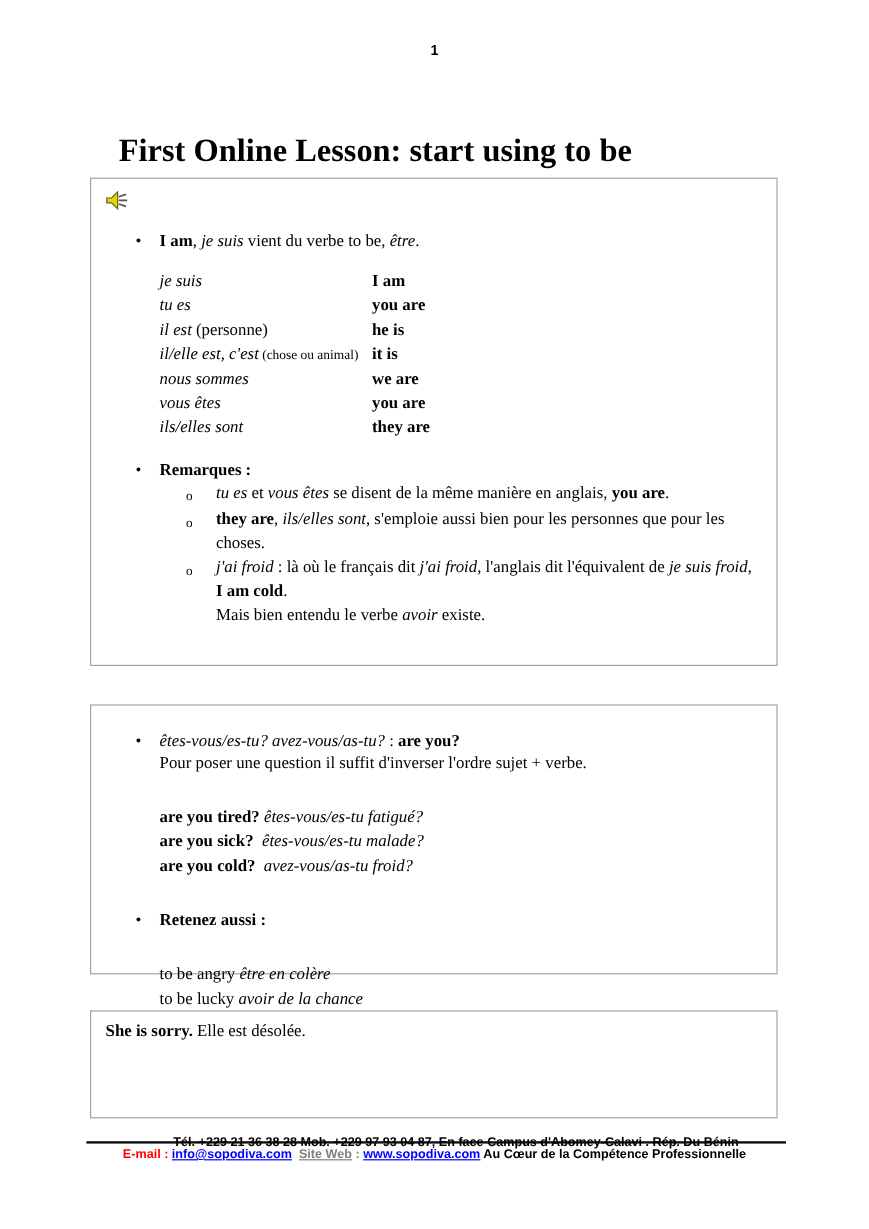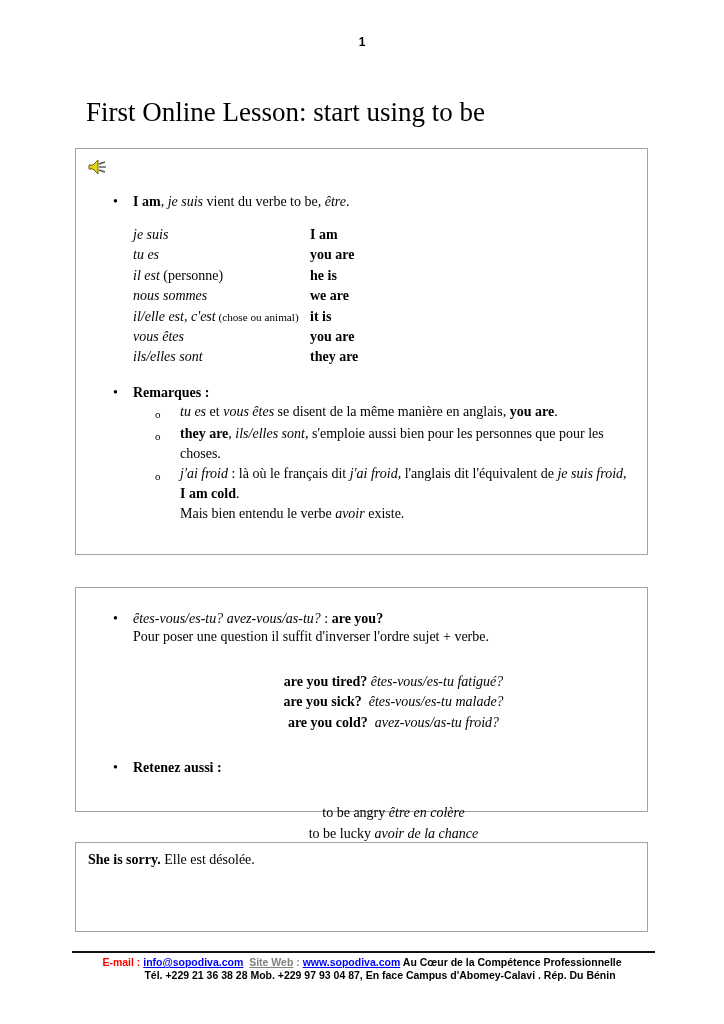--- a/index.html
+++ b/index.html
@@ -18,23 +18,23 @@
     position: absolute;
     top: 35px; left: 0; width: 100%;
     text-align: center;
     font-family: "Liberation Sans", sans-serif;
     font-size: 12px;
     font-weight: bold;
   }
   .title {
     position: absolute;
     left: 86px; top: 97px;
-    margin: 0;
+    margin: 13px;
     font-size: 27px;
-    font-weight: normal;
+    font-weight: bold;
     font-family: "Liberation Serif", serif;
     white-space: nowrap;
   }
   .box {
     position: absolute;
     left: 75px;
     width: 573px;
     border: 1px solid #a3a3a3;
     background: #ffffff;
     padding: 8px 12px;
@@ -53,21 +53,21 @@
   .conj { margin-left: 45px; margin-top: 14px; }
   .conj-row { display: flex; line-height: 20.4px; }
   .conj-fr { width: 177px; flex: none; white-space: nowrap; }
   .conj-en { flex: 1; white-space: nowrap; }
 
   .sub-item { display: flex; margin-left: 67px; line-height: 20px; }
   .sub-marker { width: 25px; flex: none; font-size: 11px; padding-top: 2px; }
   .sub-text { flex: 1; max-width: 455px; }
   .sub-text p { margin: 0; }
 
-  .plain-lines { margin-left: 64px; text-align: center; }
+  .plain-lines { margin-left: 45px; }
   .plain-lines p { margin: 0; line-height: 20.4px; white-space: nowrap; }
 
   .mt14 { margin-top: 14px; }
   .mt16 { margin-top: 16px; }
   .mt26 { margin-top: 26px; }
 
   .box3 p { margin: 0; line-height: 18px; }
   .box3 p + p { margin-top: 21px; }
 
   .footer-rule {
@@ -80,21 +80,21 @@
   .footer-text {
     position: absolute;
     left: 0; width: 100%;
     text-align: center;
     font-family: "Liberation Sans", sans-serif;
     font-size: 10.5px;
     font-weight: bold;
     line-height: 13px;
   }
   .footer-line1 { top: 956px; }
-  .footer-line2 { top: 969px; padding-left: 36px; }
+  .footer-line2 { top: 946px; padding-left: 36px; }
 </style>
 </head>
 <body>
 
 <div class="page">
 
   <div class="page-number">1</div>
 
   <h1 class="title">First Online Lesson: start using to be</h1>
 
@@ -122,26 +122,26 @@
       </div>
       <div class="conj-row">
         <span class="conj-fr"><span style="font-style: italic;">tu es</span></span>
         <span class="conj-en"><span style="font-weight: bold;">you are</span></span>
       </div>
       <div class="conj-row">
         <span class="conj-fr"><span style="font-style: italic;">il est</span><span> (personne)</span></span>
         <span class="conj-en"><span style="font-weight: bold;">he is</span></span>
       </div>
       <div class="conj-row">
+        <span class="conj-fr"><span style="font-style: italic;">il/elle est, c'est</span><span style="font-size: 0.8em;"> (chose ou animal)</span></span>
+        <span class="conj-en"><span style="font-weight: bold;">it is</span></span>
+      </div>
+      <div class="conj-row">
         <span class="conj-fr"><span style="font-style: italic;">nous sommes</span></span>
         <span class="conj-en"><span style="font-weight: bold;">we are</span></span>
-      </div>
-      <div class="conj-row">
-        <span class="conj-fr"><span style="font-style: italic;">il/elle est, c'est</span><span style="font-size: 0.8em;"> (chose ou animal)</span></span>
-        <span class="conj-en"><span style="font-weight: bold;">it is</span></span>
       </div>
       <div class="conj-row">
         <span class="conj-fr"><span style="font-style: italic;">vous êtes</span></span>
         <span class="conj-en"><span style="font-weight: bold;">you are</span></span>
       </div>
       <div class="conj-row">
         <span class="conj-fr"><span style="font-style: italic;">ils/elles sont</span></span>
         <span class="conj-en"><span style="font-weight: bold;">they are</span></span>
       </div>
     </div>

